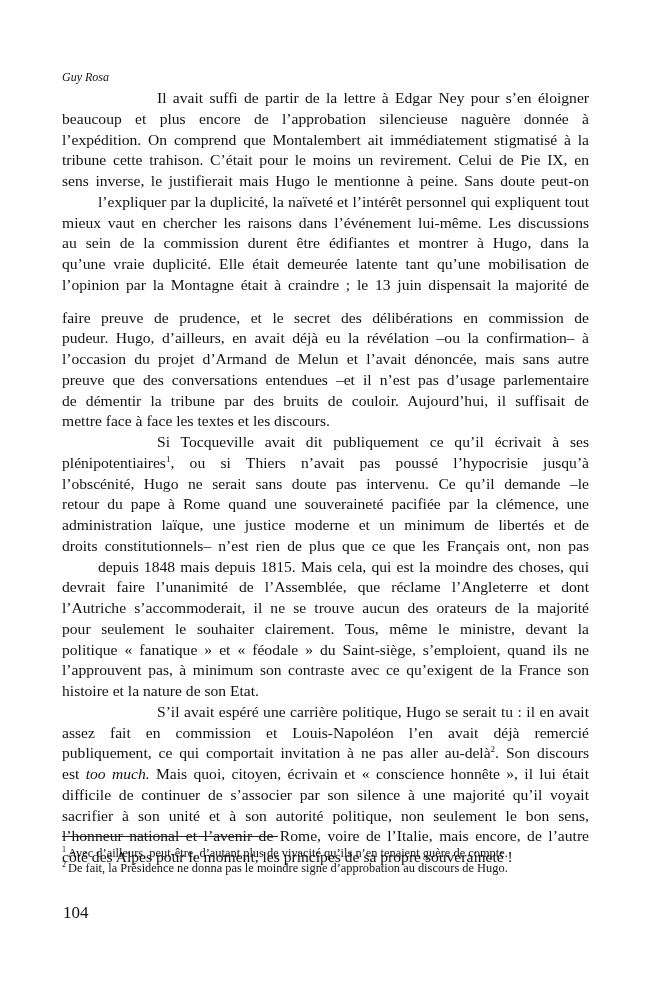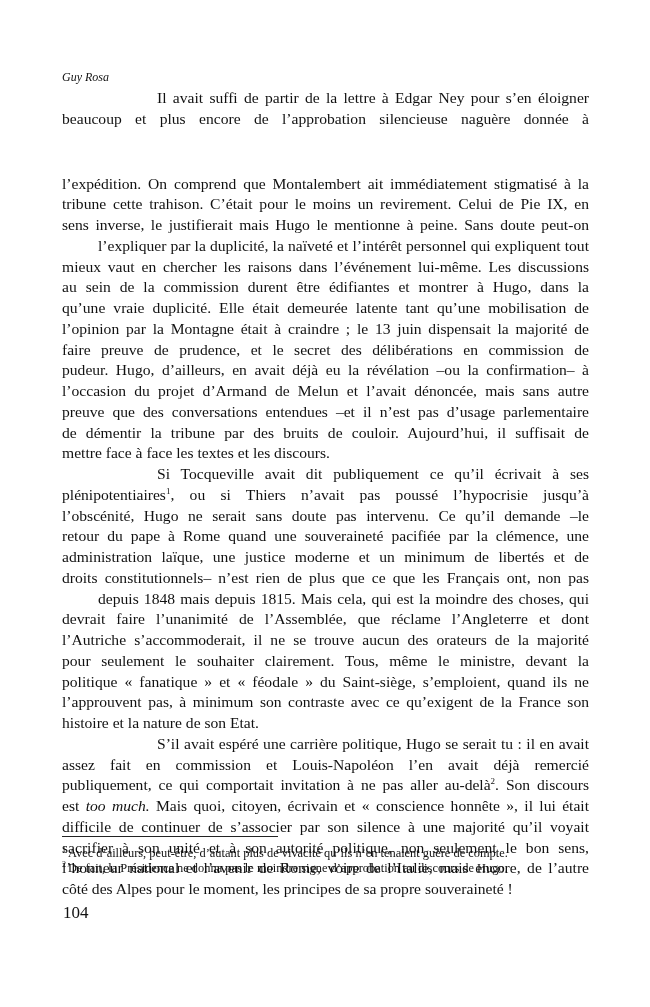--- a/index.html
+++ b/index.html
@@ -26,29 +26,29 @@
 
 <div class="page">
 
   <div class="running-head">Guy Rosa</div>
 
   <div class="body-text">
 
     <div>
       <div class="line indent" style="white-space: normal; overflow: hidden;">Il avait suffi de partir de la lettre à Edgar Ney pour s’en éloigner</div>
       <div class="line" style="white-space: normal; overflow: hidden;">beaucoup et plus encore de l’approbation silencieuse naguère donnée à</div>
-      <div class="line" style="white-space: normal; overflow: hidden; margin-top: 44px;">l’expédition. On comprend que Montalembert ait immédiatement stigmatisé à la</div>
+      <div class="line" style="white-space: normal; overflow: hidden;">l’expédition. On comprend que Montalembert ait immédiatement stigmatisé à la</div>
       <div class="line" style="white-space: normal; overflow: hidden;">tribune cette trahison. C’était pour le moins un revirement. Celui de Pie IX, en</div>
       <div class="line" style="white-space: normal; overflow: hidden;">sens inverse, le justifierait mais Hugo le mentionne à peine. Sans doute peut-on</div>
       <div class="line" style="white-space: normal; overflow: hidden; margin-left: 36px;">l’expliquer par la duplicité, la naïveté et l’intérêt personnel qui expliquent tout ;</div>
       <div class="line" style="white-space: normal; overflow: hidden;">mieux vaut en chercher les raisons dans l’événement lui-même. Les discussions</div>
       <div class="line" style="white-space: normal; overflow: hidden;">au sein de la commission durent être édifiantes et montrer à Hugo, dans la</div>
       <div class="line" style="white-space: normal; overflow: hidden;">qu’une vraie duplicité. Elle était demeurée latente tant qu’une mobilisation de</div>
       <div class="line" style="white-space: normal; overflow: hidden;">l’opinion par la Montagne était à craindre ; le 13 juin dispensait la majorité de</div>
-      <div class="line" style="white-space: normal; overflow: hidden;">faire preuve de prudence, et le secret des délibérations en commission de</div>
+      <div class="line" style="white-space: normal; overflow: hidden; margin-top: 12px;">faire preuve de prudence, et le secret des délibérations en commission de</div>
       <div class="line" style="white-space: normal; overflow: hidden;">pudeur. Hugo, d’ailleurs, en avait déjà eu la révélation –ou la confirmation– à</div>
       <div class="line" style="white-space: normal; overflow: hidden;">l’occasion du projet d’Armand de Melun et l’avait dénoncée, mais sans autre</div>
       <div class="line" style="white-space: normal; overflow: hidden;">preuve que des conversations entendues –et il n’est pas d’usage parlementaire</div>
       <div class="line" style="white-space: normal; overflow: hidden;">de démentir la tribune par des bruits de couloir. Aujourd’hui, il suffisait de</div>
       <div class="line last" style="white-space: normal; overflow: hidden;">mettre face à face les textes et les discours.</div>
     </div>
 
     <div>
       <div class="line indent" style="white-space: normal; overflow: hidden;">Si Tocqueville avait dit publiquement ce qu’il écrivait à ses</div>
       <div class="line" style="white-space: normal; overflow: hidden;"><span>plénipotentiaires</span><sup>1</sup><span>, ou si Thiers n’avait pas poussé l’hypocrisie jusqu’à</span></div>

